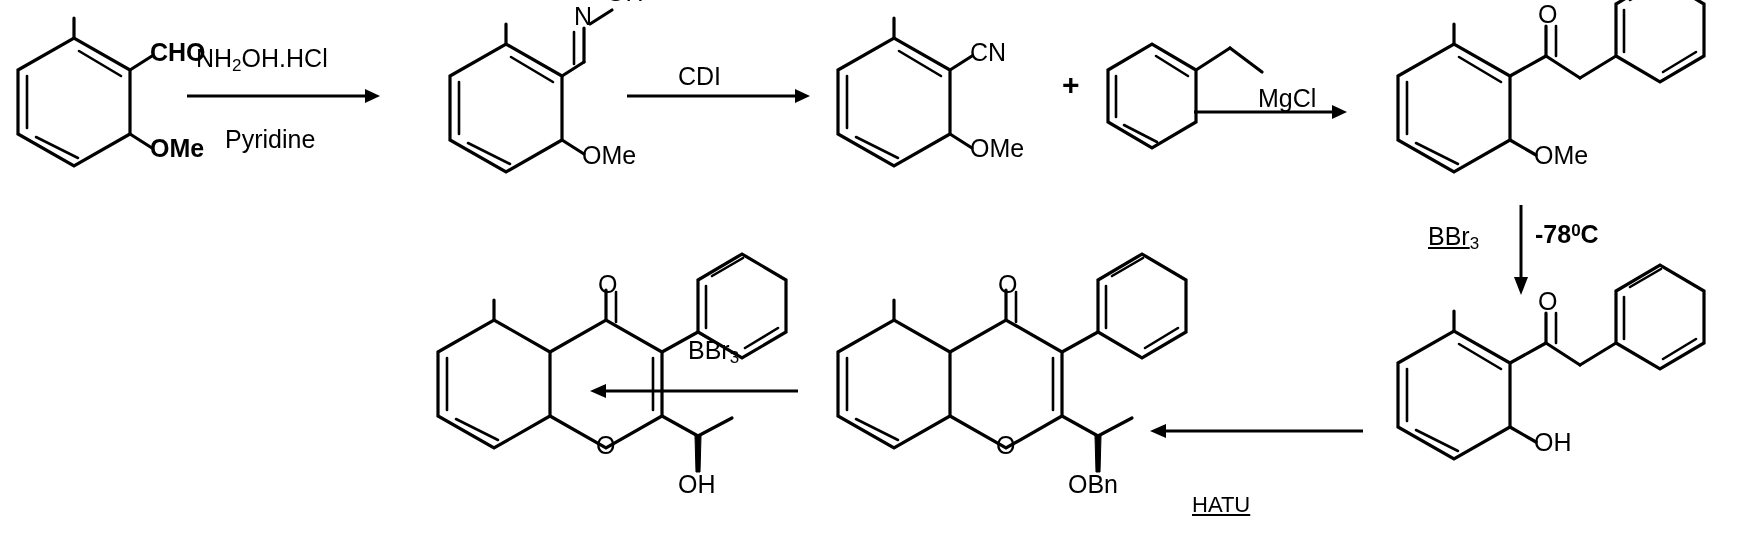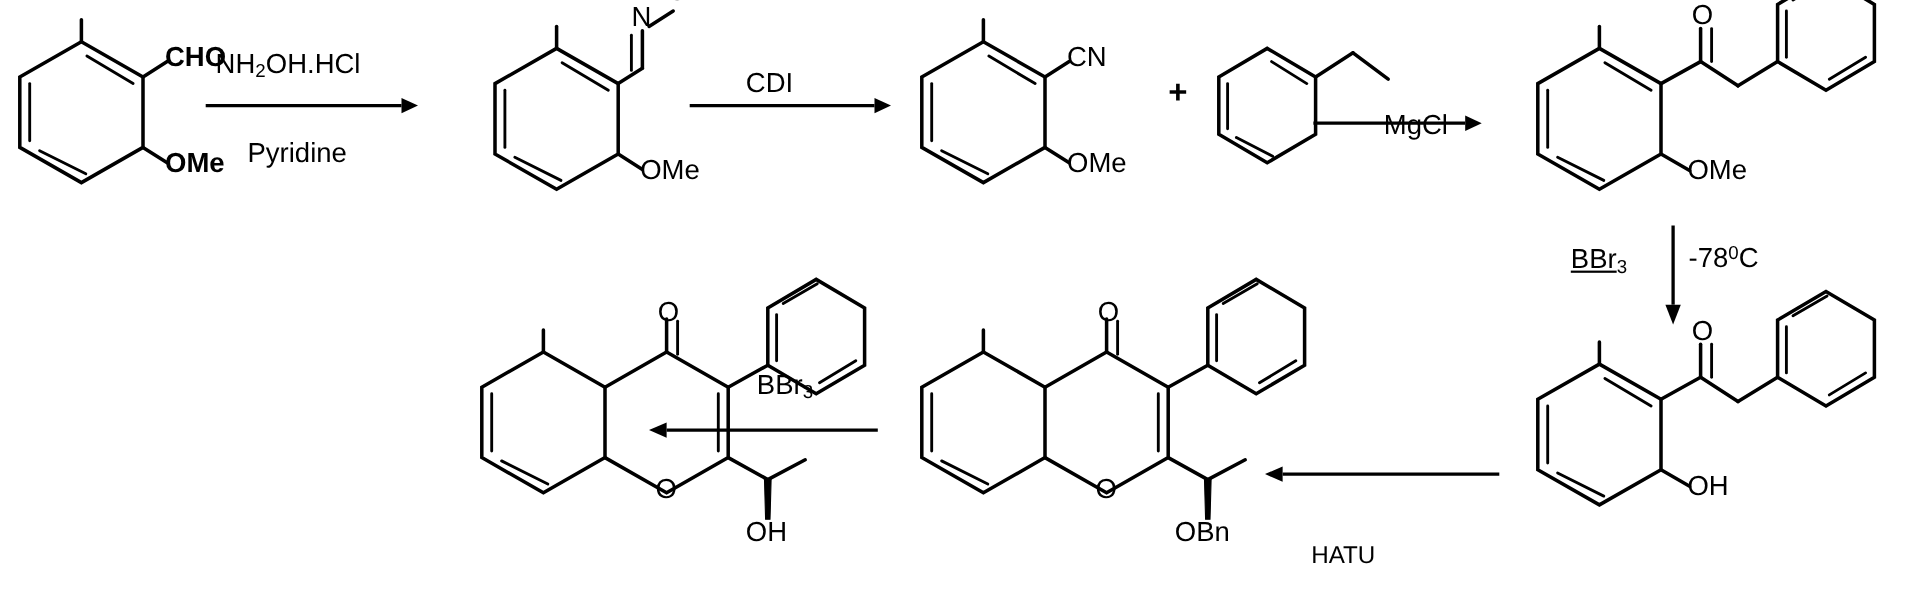--- a/index.html
+++ b/index.html
@@ -124,21 +124,21 @@
     <svg width="220" height="140" viewBox="0 0 220 140">
       <polygon class="bond" points="8,40 52,14 96,40 96,92 52,118 8,92" fill="none"></polygon>
       <line class="bond-thin" x1="16" y1="46" x2="16" y2="87"></line>
       <line class="bond-thin" x1="24" y1="95" x2="57" y2="112"></line>
       <line class="bond-thin" x1="88" y1="46" x2="56" y2="26"></line>
 
       <line class="bond" x1="96" y1="40" x2="130" y2="18"></line>
 
       <line class="bond" x1="130" y1="18" x2="162" y2="42"></line>
     </svg>
-    <span class="lbl atom" style="left:158px; top:56px;margin-top:16px;">MgCl</span>
+    <span class="lbl atom" style="left:158px; top:56px;">MgCl</span>
   </div>
 
   <div class="abs" style="left:1192px; top:75px;">
     <svg width="155" height="50" viewBox="0 0 155 50">
       <line class="arrowline" x1="2" y1="37" x2="140" y2="37"></line>
       <polygon points="140,30 155,37 140,44" fill="#000"></polygon>
     </svg>
   </div>
 
   <div class="abs" style="left:1380px; top:18px;">
@@ -173,21 +173,21 @@
 
   <div class="abs" style="left:1505px; top:205px;">
     <svg width="40" height="90" viewBox="0 0 40 90">
       <line class="arrowline" x1="16" y1="0" x2="16" y2="72"></line>
       <polygon points="9,72 16,90 23,72" fill="#000"></polygon>
     </svg>
   </div>
   <div class="lbl reagent" style="left:1428px; top:224px;text-decoration:underline;">
     <span>BBr<sub>3</sub></span>
   </div>
-  <div class="lbl reagent" style="left:1535px; top:222px;">
+  <div class="lbl reagent" style="left:1535px; top:222px;font-weight:bold;">
     <span>-78<sup>0</sup>C</span>
   </div>
 
   <div class="abs" style="left:1380px; top:305px;">
     <svg width="360" height="190" viewBox="0 0 360 190">
       <polygon class="bond" points="18,58 74,26 130,58 130,122 74,154 18,122" fill="none"></polygon>
       <line class="bond-thin" x1="27" y1="64" x2="27" y2="116"></line>
       <line class="bond-thin" x1="36" y1="125" x2="78" y2="146"></line>
       <line class="bond-thin" x1="121" y1="64" x2="79" y2="39"></line>
       <line class="bond" x1="74" y1="26" x2="74" y2="6"></line>
@@ -205,21 +205,21 @@
     <span class="lbl atom" style="left:158px; top:-16px;">O</span>
     <span class="lbl atom" style="left:154px; top:125px;">OH</span>
   </div>
 
   <div class="abs" style="left:1150px; top:395px;">
     <svg width="215" height="60" viewBox="0 0 215 60">
       <line class="arrowline" x1="16" y1="36" x2="213" y2="36"></line>
       <polygon points="16,29 0,36 16,43" fill="#000"></polygon>
     </svg>
   </div>
-  <div class="lbl reagent-small" style="left:1192px; top:494px;">HATU</div>
+  <div class="lbl reagent-small" style="left:1192px; top:494px;text-decoration:underline;">HATU</div>
 
   <div class="abs" style="left:820px; top:300px;">
     <svg width="330" height="210" viewBox="0 0 330 210">
 
       <polygon class="bond" points="18,52 74,20 130,52 130,116 74,148 18,116" fill="none"></polygon>
       <line class="bond-thin" x1="27" y1="58" x2="27" y2="110"></line>
       <line class="bond-thin" x1="36" y1="119" x2="78" y2="140"></line>
 
       <line class="bond" x1="74" y1="20" x2="74" y2="0"></line>
 

